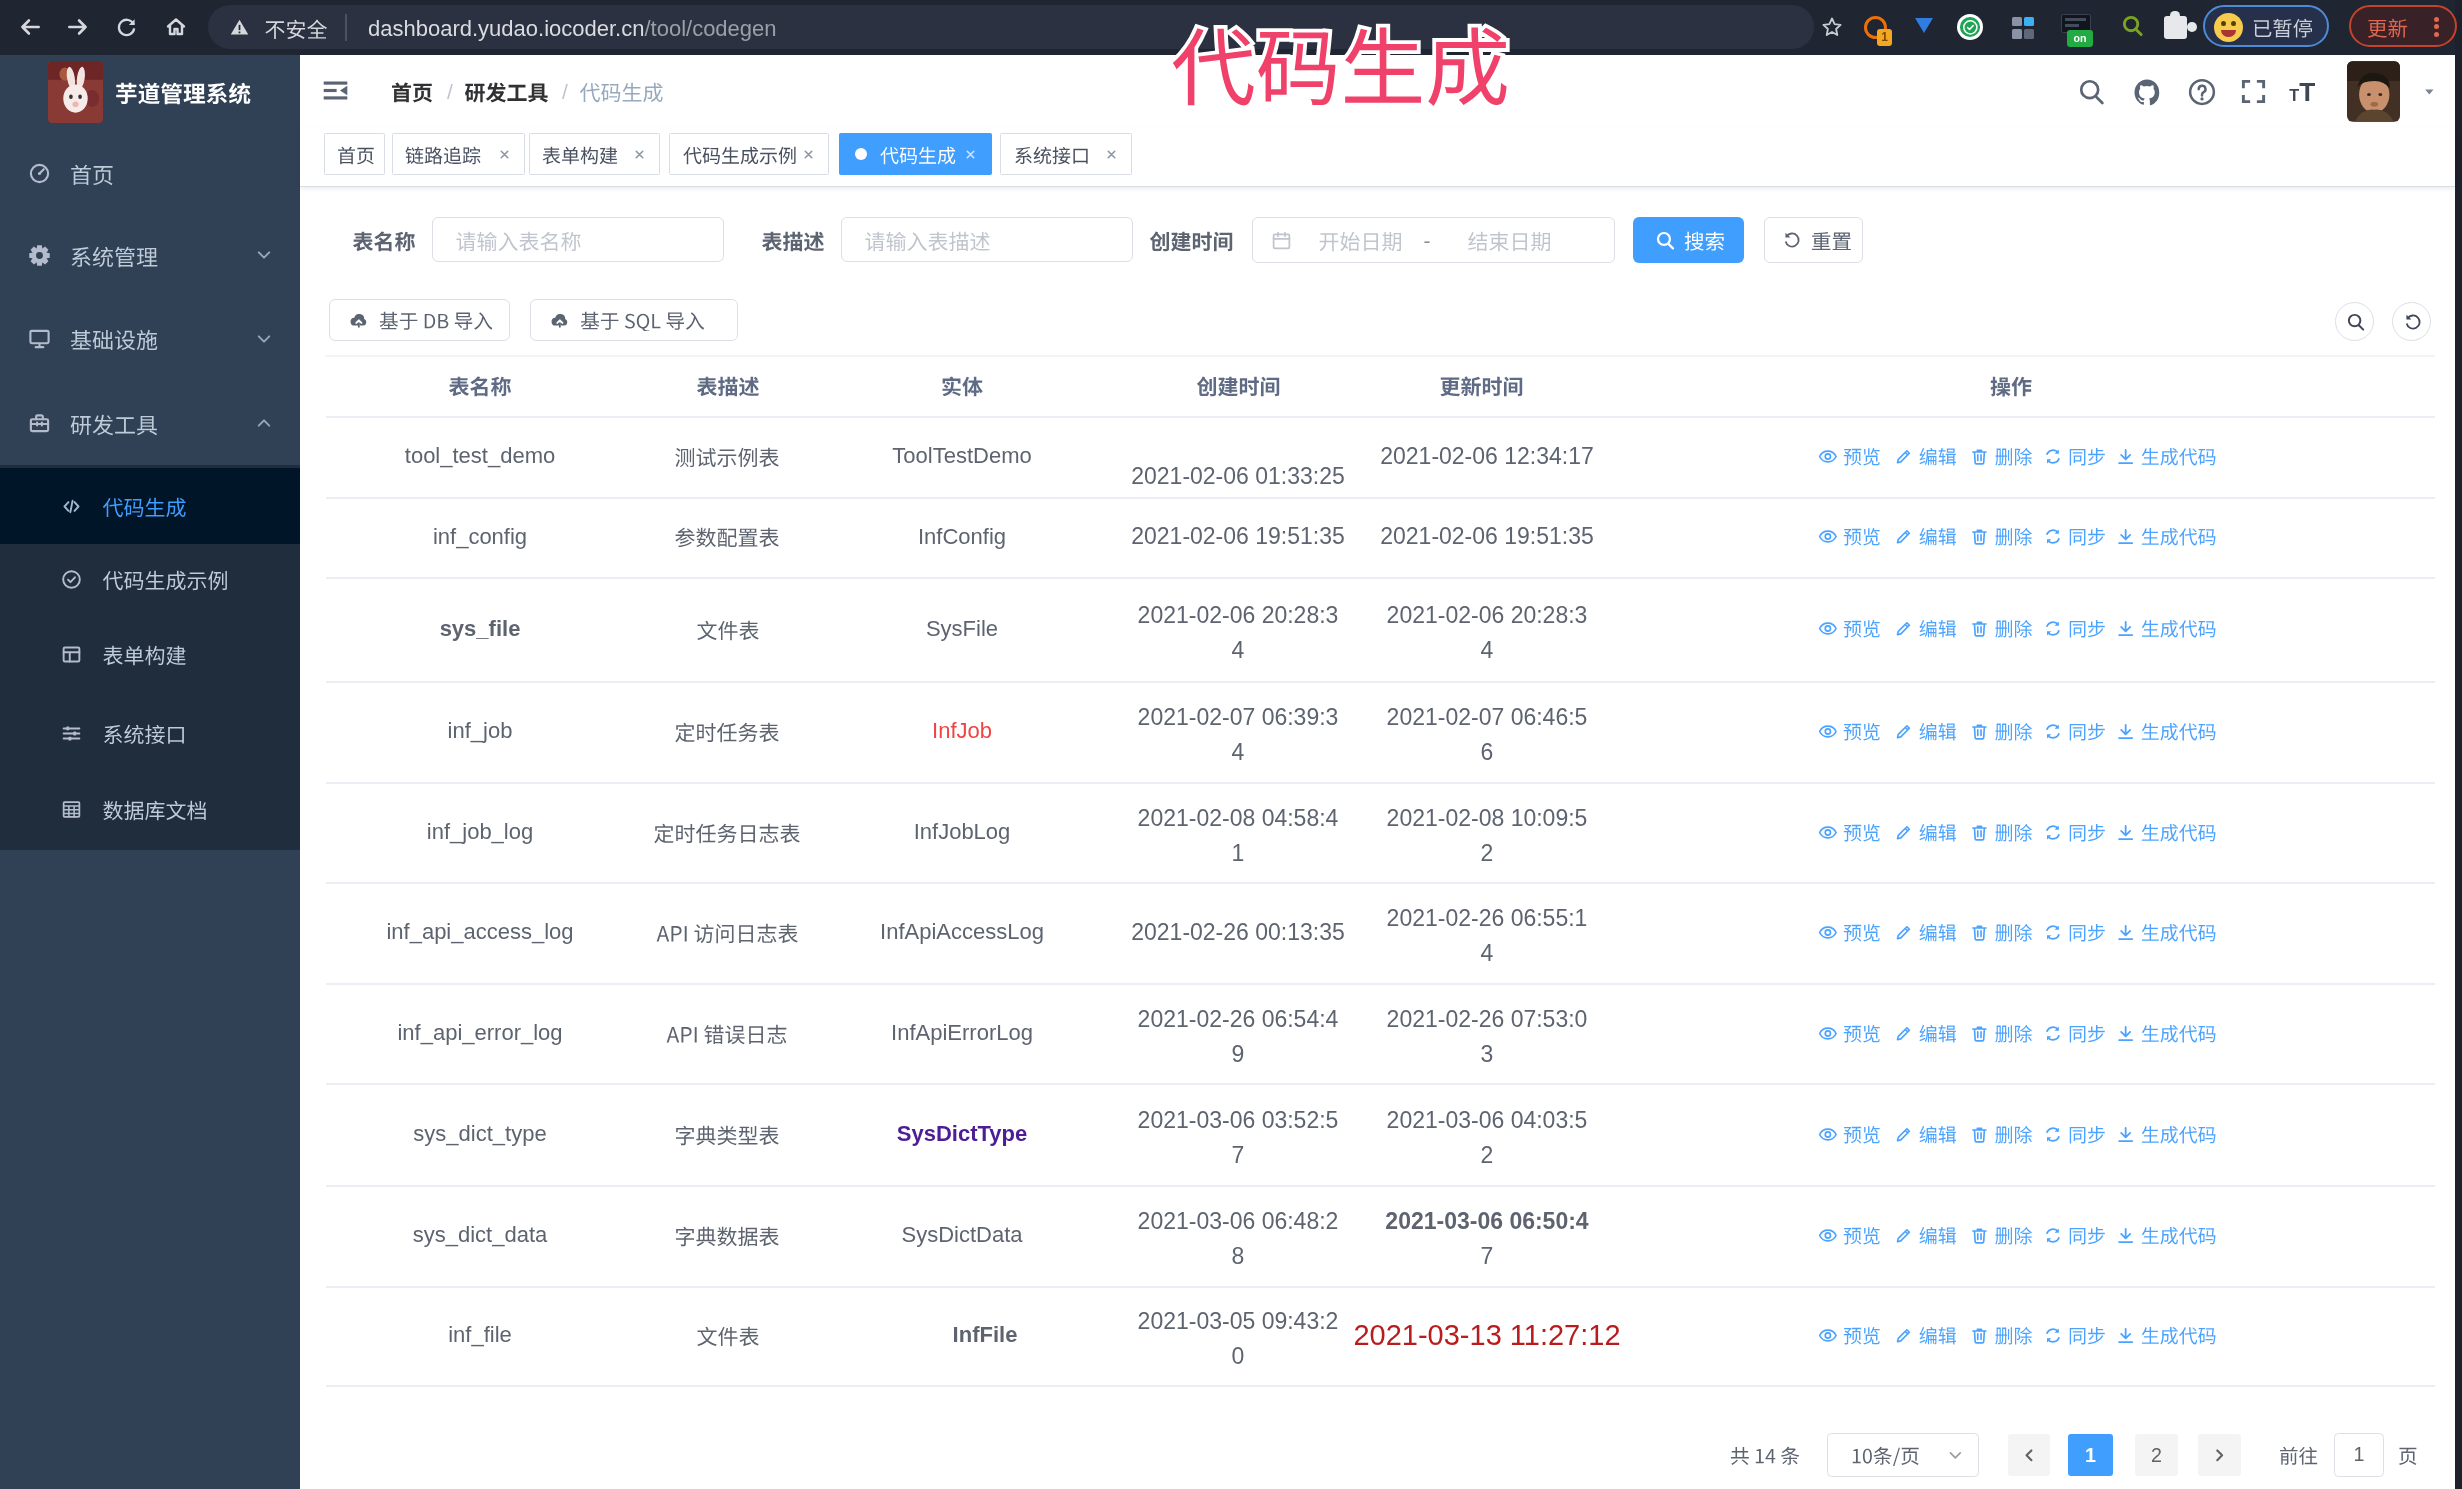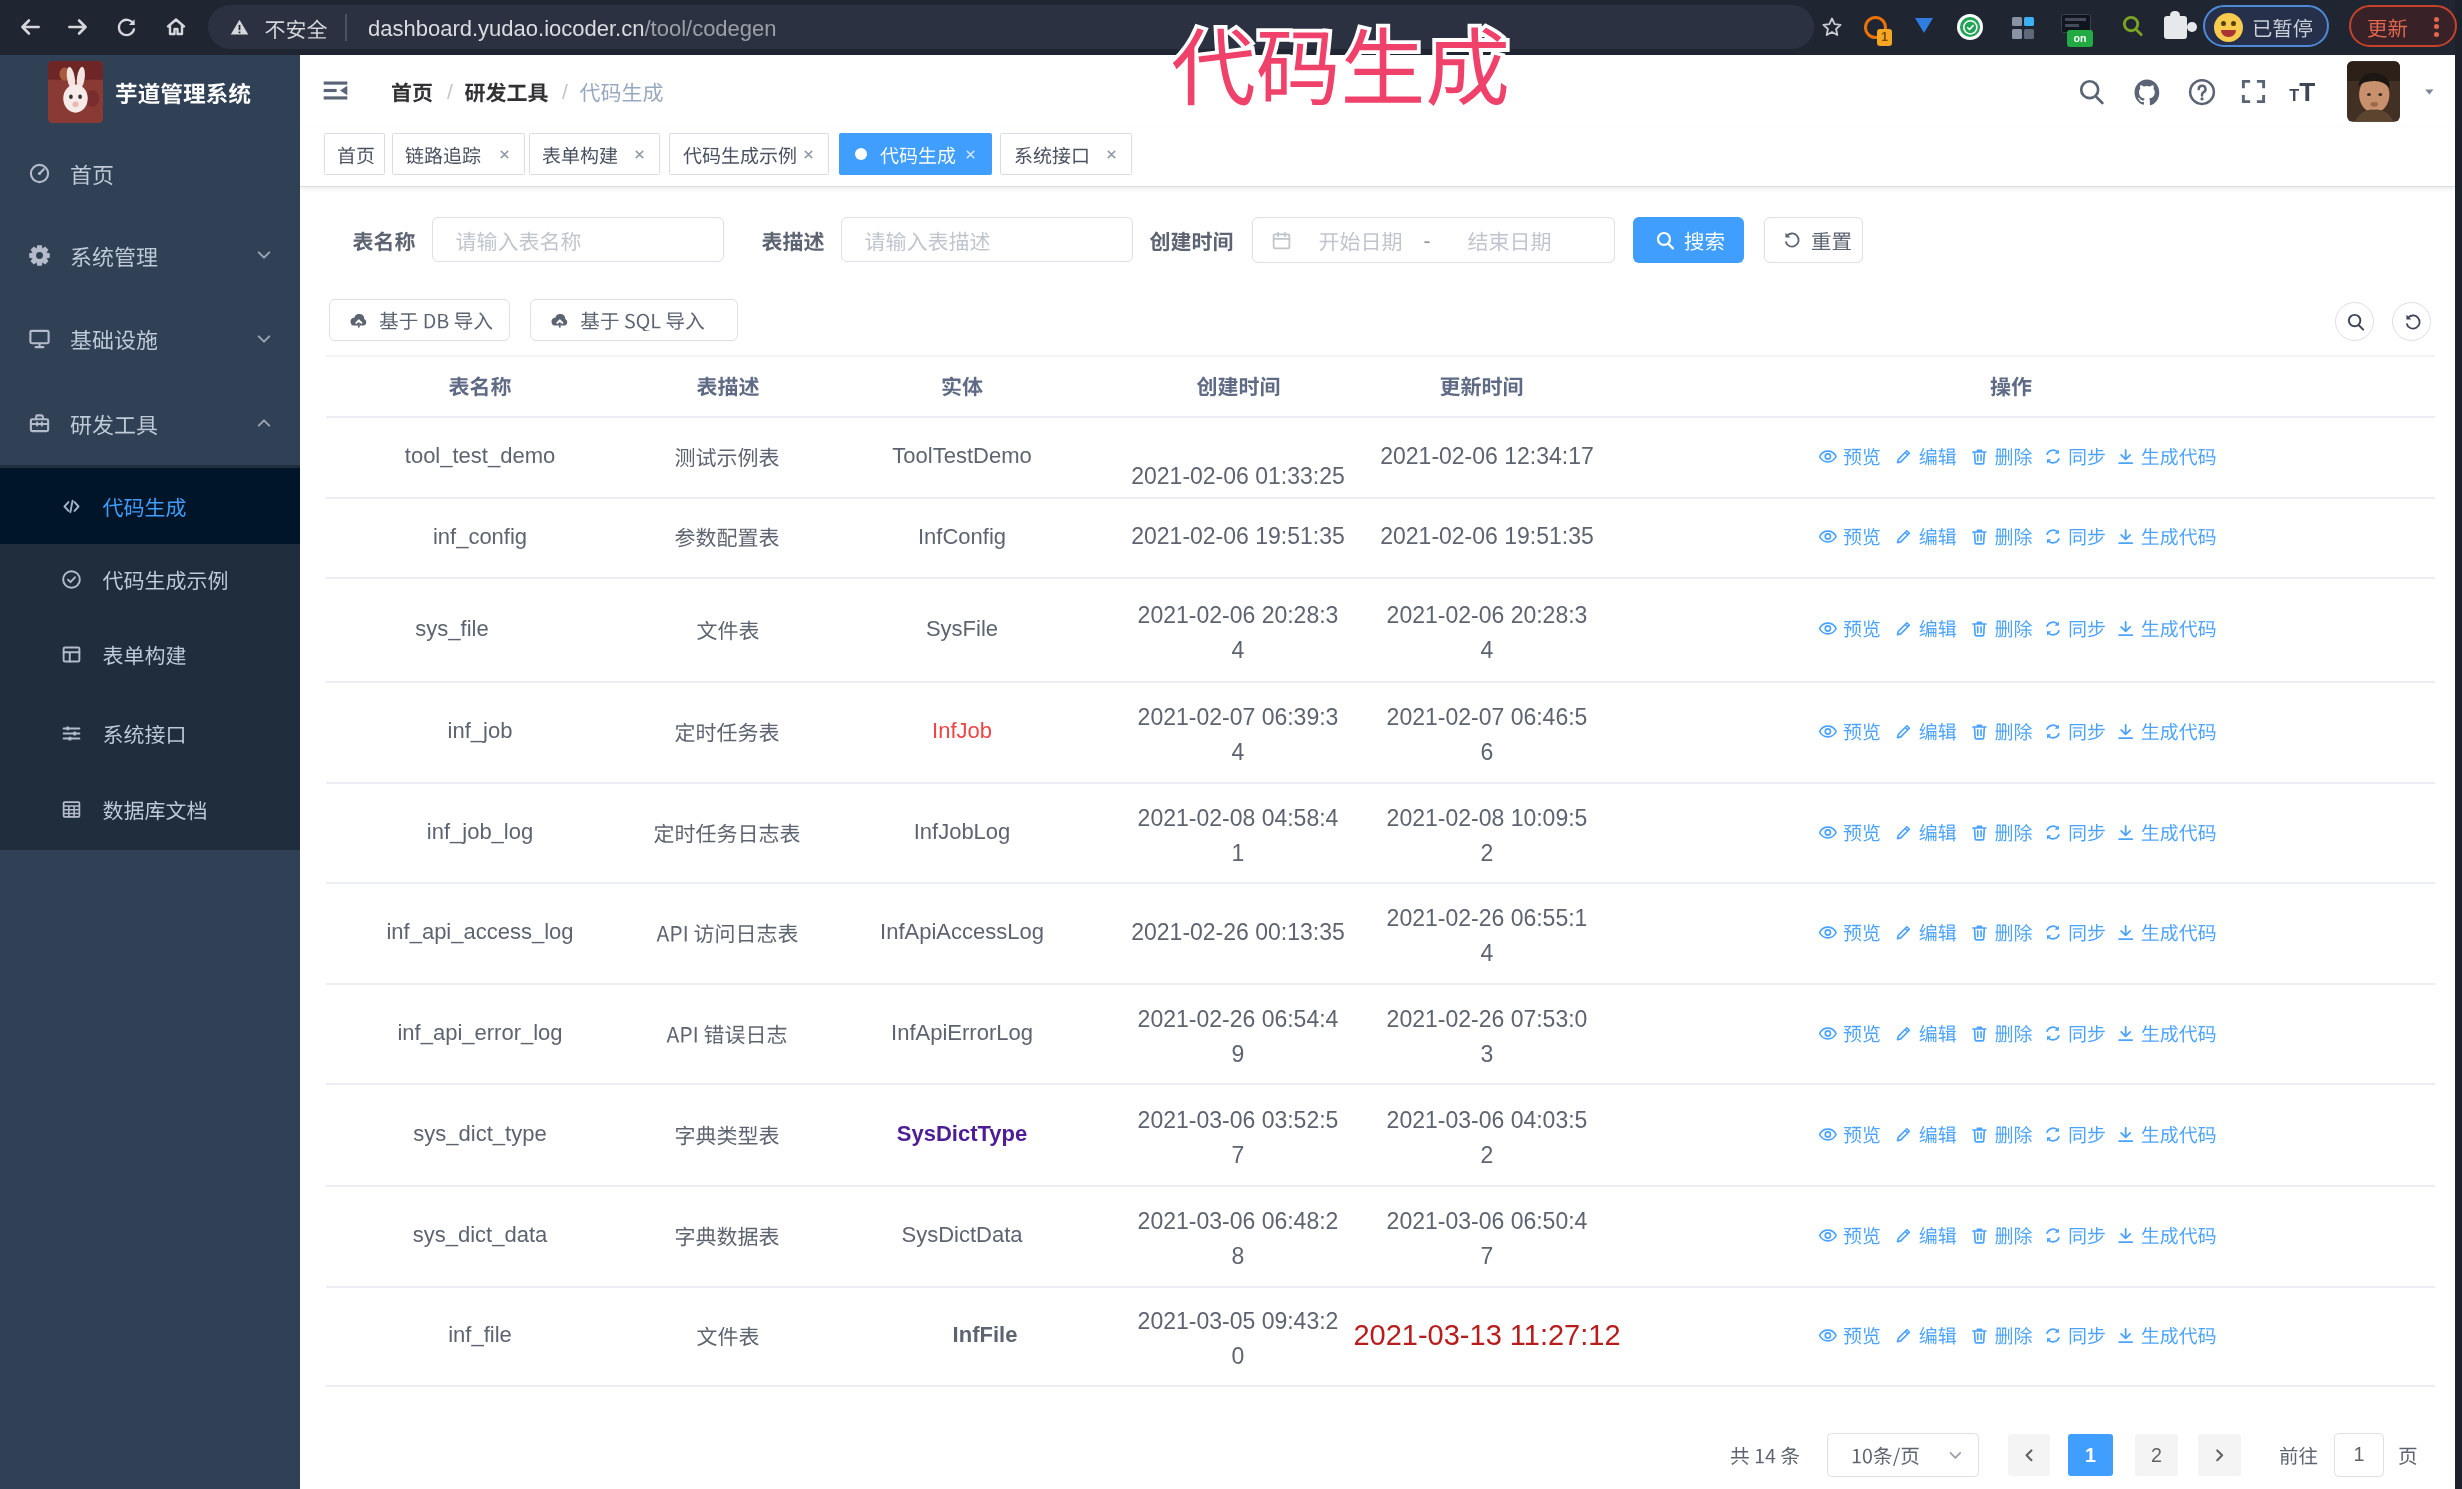--- a/index.html
+++ b/index.html
@@ -746,21 +746,21 @@
           <use href="#gr7f6e" x="3000"></use>
           <use href="#gr8868" x="4000"></use>
         </g>
       </svg></div>
     <div style="position:absolute;left:962px;transform:translateX(-50%);top:523px;height:28px;line-height:28px;font-size:22px;color:#5d6470;font-weight:normal;letter-spacing:0;white-space:nowrap">InfConfig</div>
     <div style="position:absolute;left:1238px;transform:translateX(-50%);top:522px;height:29px;line-height:29px;font-size:23px;color:#5d6470;font-weight:normal;letter-spacing:0;white-space:nowrap">2021-02-06 19:51:35</div>
     <div style="position:absolute;left:1487px;transform:translateX(-50%);top:522px;height:29px;line-height:29px;font-size:23px;color:#5d6470;font-weight:normal;letter-spacing:0;white-space:nowrap">2021-02-06 19:51:35</div>
     <div style="position:absolute;left:1818px;top:525px;line-height:0"><svg width="413" height="23" viewBox="0 0 545 30">
         <use href="#actstrip"></use>
       </svg></div>
-    <div style="position:absolute;left:452px;transform:translateX(-50%);top:615px;height:28px;line-height:28px;font-size:22px;color:#5d6470;font-weight:normal;letter-spacing:0;white-space:nowrap">sys_file</div>
+    <div style="position:absolute;left:480px;transform:translateX(-50%);top:615px;height:28px;line-height:28px;font-size:22px;color:#5d6470;font-weight:bold;letter-spacing:0;white-space:nowrap">sys_file</div>
     <div style="position:absolute;left:696px;top:620px;line-height:0"><svg width="64" height="21" viewBox="0 0 84.0 28">
         <g transform="scale(0.028000)" fill="#5d6470">
           <use href="#gr6587" x="0"></use>
           <use href="#gr4ef6" x="1000"></use>
           <use href="#gr8868" x="2000"></use>
         </g>
       </svg></div>
     <div style="position:absolute;left:962px;transform:translateX(-50%);top:615px;height:28px;line-height:28px;font-size:22px;color:#5d6470;font-weight:normal;letter-spacing:0;white-space:nowrap">SysFile</div>
     <div style="position:absolute;left:1238px;transform:translateX(-50%);top:601px;height:29px;line-height:29px;font-size:23px;color:#5d6470;font-weight:normal;letter-spacing:0;white-space:nowrap">2021-02-06 20:28:3</div>
     <div style="position:absolute;left:1238px;transform:translateX(-50%);top:636px;height:29px;line-height:29px;font-size:23px;color:#5d6470;font-weight:normal;letter-spacing:0;white-space:nowrap">4</div>
@@ -871,21 +871,21 @@
           <use href="#gr5b57" x="0"></use>
           <use href="#gr5178" x="1000"></use>
           <use href="#gr6570" x="2000"></use>
           <use href="#gr636e" x="3000"></use>
           <use href="#gr8868" x="4000"></use>
         </g>
       </svg></div>
     <div style="position:absolute;left:962px;transform:translateX(-50%);top:1221px;height:28px;line-height:28px;font-size:22px;color:#5d6470;font-weight:normal;letter-spacing:0;white-space:nowrap">SysDictData</div>
     <div style="position:absolute;left:1238px;transform:translateX(-50%);top:1207px;height:29px;line-height:29px;font-size:23px;color:#5d6470;font-weight:normal;letter-spacing:0;white-space:nowrap">2021-03-06 06:48:2</div>
     <div style="position:absolute;left:1238px;transform:translateX(-50%);top:1242px;height:29px;line-height:29px;font-size:23px;color:#5d6470;font-weight:normal;letter-spacing:0;white-space:nowrap">8</div>
-    <div style="position:absolute;left:1487px;transform:translateX(-50%);top:1207px;height:29px;line-height:29px;font-size:23px;color:#5d6470;font-weight:normal;letter-spacing:0;white-space:nowrap">2021-03-06 06:50:4</div>
+    <div style="position:absolute;left:1487px;transform:translateX(-50%);top:1207px;height:29px;line-height:29px;font-size:23px;color:#5d6470;font-weight:bold;letter-spacing:0;white-space:nowrap">2021-03-06 06:50:4</div>
     <div style="position:absolute;left:1487px;transform:translateX(-50%);top:1242px;height:29px;line-height:29px;font-size:23px;color:#5d6470;font-weight:normal;letter-spacing:0;white-space:nowrap">7</div>
     <div style="position:absolute;left:1818px;top:1224px;line-height:0"><svg width="413" height="23" viewBox="0 0 545 30">
         <use href="#actstrip"></use>
       </svg></div>
     <div style="position:absolute;left:480px;transform:translateX(-50%);top:1321px;height:28px;line-height:28px;font-size:22px;color:#5d6470;font-weight:normal;letter-spacing:0;white-space:nowrap">inf_file</div>
     <div style="position:absolute;left:696px;top:1326px;line-height:0"><svg width="64" height="21" viewBox="0 0 84.0 28">
         <g transform="scale(0.028000)" fill="#5d6470">
           <use href="#gr6587" x="0"></use>
           <use href="#gr4ef6" x="1000"></use>
           <use href="#gr8868" x="2000"></use>

